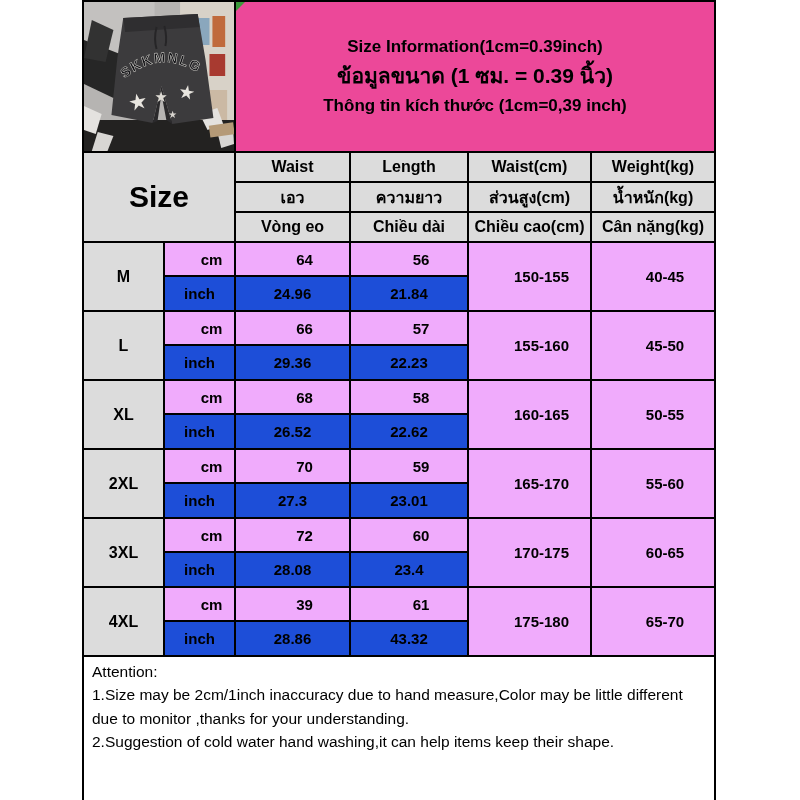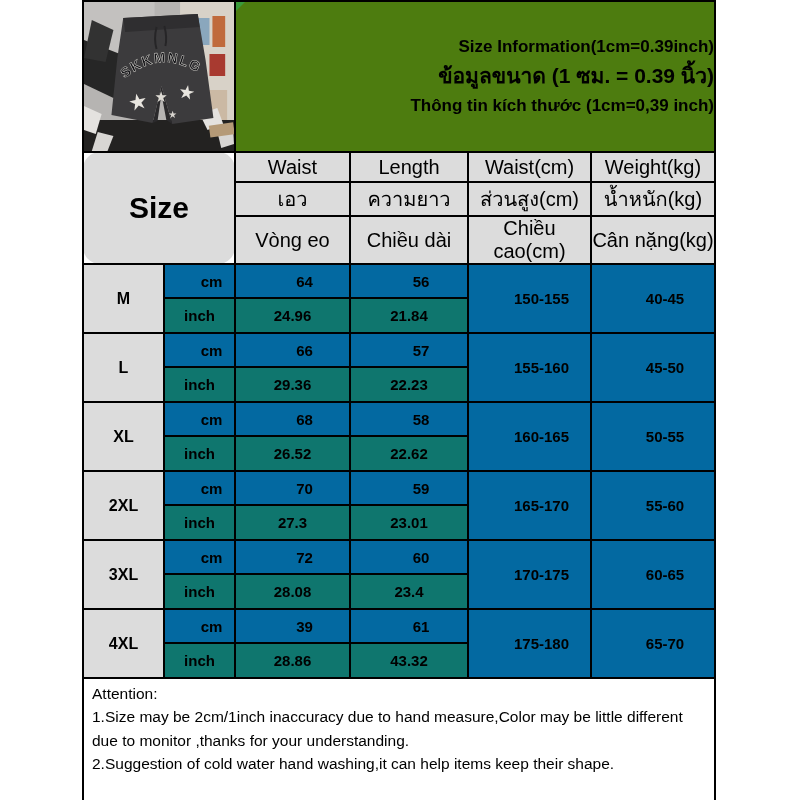--- a/index.html
+++ b/index.html
@@ -10,38 +10,38 @@
   .page{position:relative;width:800px;height:800px;background:#ffffff;overflow:hidden;}
   table.sheet{
     position:absolute;left:82px;top:0;
     border-collapse:collapse;table-layout:fixed;
   }
   td{border:2px solid #000;padding:0;text-align:center;vertical-align:middle;overflow:hidden;}
   
   .r-top{height:149px;}
   .photo-cell{padding:0;background:#b6b4b2;}
   .photo-cell svg{display:block;width:100%;height:149px;}
-  .title-cell{background:#4d7c0f;position:relative;text-align:right;}
+  .title-cell{background:#ec4899;position:relative;}
   .marker{
     position:absolute;top:0;left:0;width:0;height:0;
     border-top:9px solid #3a9a3a;border-right:9px solid transparent;
   }
   .t-en,.t-vi{font-size:17px;font-weight:bold;line-height:1.55;}
   .t-th{font-size:21px;font-weight:bold;line-height:1.55;}
   
   .r-h{height:30px;}
-  .hdr{background:#dcdcdc;font-weight:normal;font-size:20px;}
-  .size-hdr{background:#dcdcdc;font-weight:bold;font-size:30px;border-radius:17px;}
+  .hdr{background:#dcdcdc;font-weight:bold;font-size:16px;}
+  .size-hdr{background:#dcdcdc;font-weight:bold;font-size:30px;}
   
   .r-cm{height:34px;}
   .r-inch{height:35px;}
   .c-size{background:#dcdcdc;font-weight:bold;font-size:16px;}
   .val{font-weight:bold;font-size:15px;}
-  .bg-lt{background:#0369a1;padding-left:24px;}
-  .bg-wt{background:#0f766e;}
+  .bg-lt{background:#f0abfc;padding-left:24px;}
+  .bg-wt{background:#1d4ed8;}
   
   .attn{
     height:139px;background:#ffffff;text-align:left;vertical-align:top;
     padding:3px 8px;font-size:15.5px;
   }
   .attn div{line-height:1.5;}
 </style>
 </head>
 <body>
 

